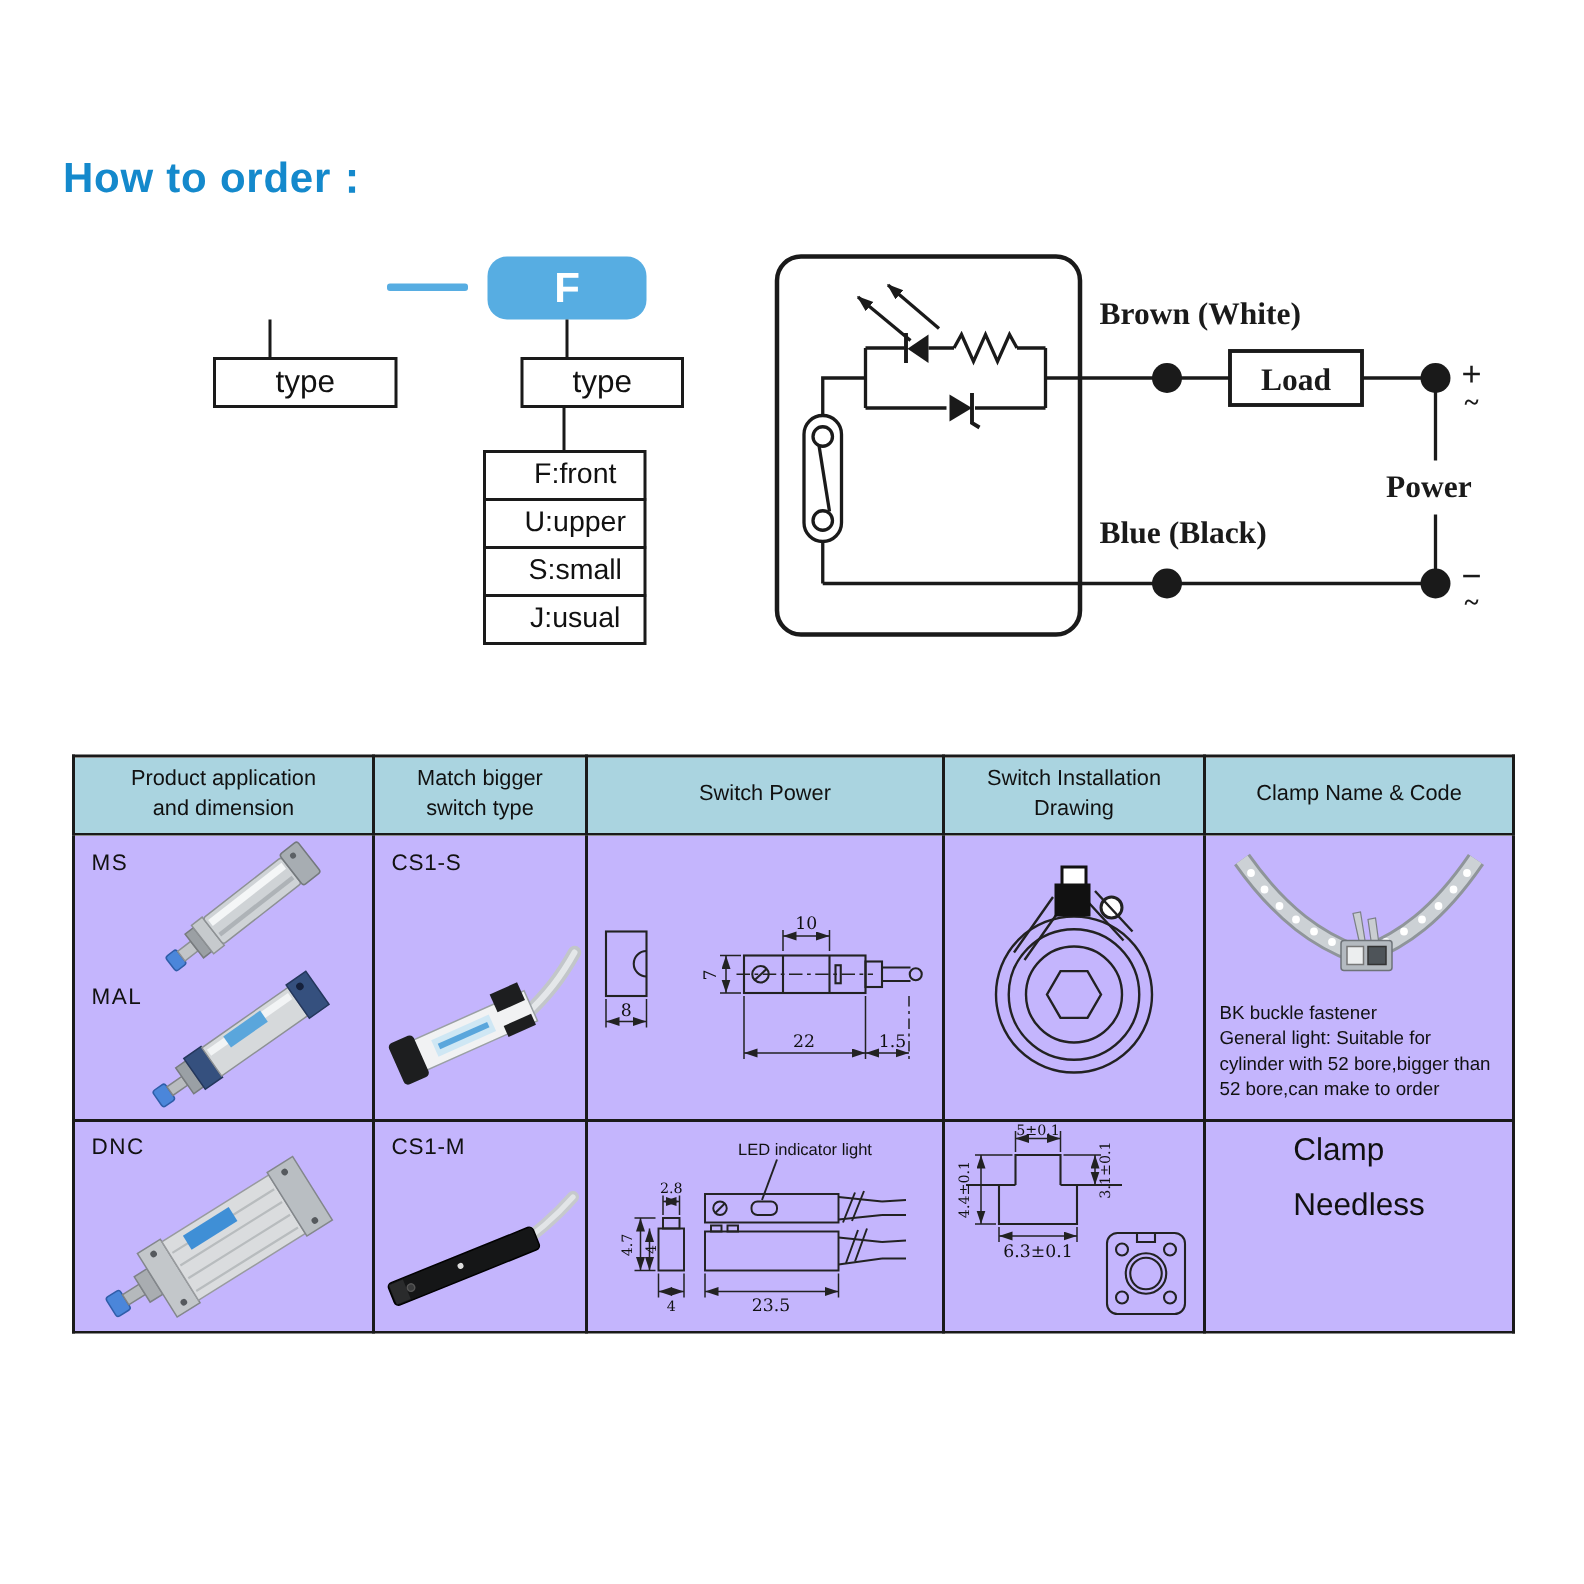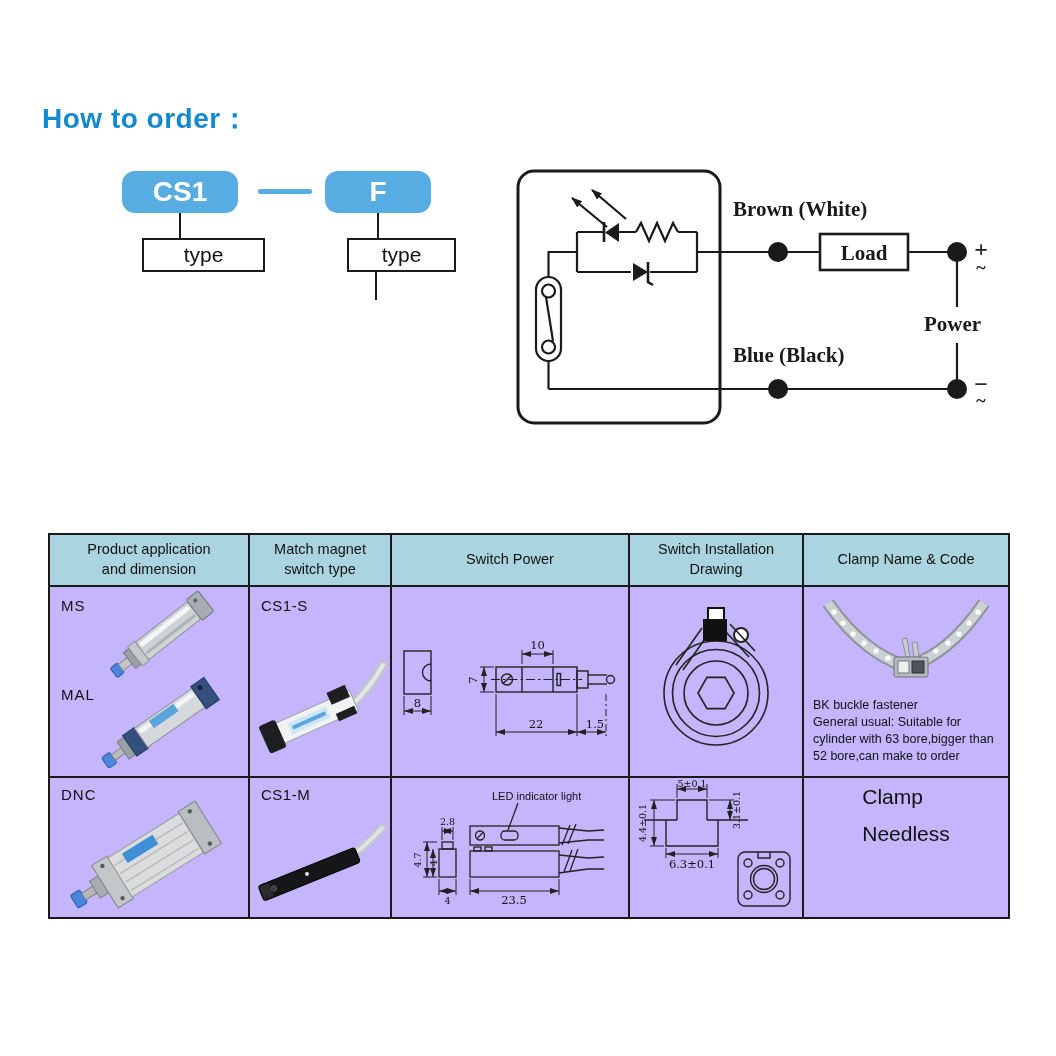--- a/index.html
+++ b/index.html
@@ -16,52 +16,57 @@
   .type-box{position:absolute;height:34px;line-height:30px;margin-left:25px;}
   #options{position:absolute;left:322px;top:300px;width:109px;}
   #options .obox{height:34px;line-height:30px;margin-top:-2px;font-size:19px;text-align:center;padding-left:14px;}
   #options .obox:first-child{margin-top:0;}
   
   #wiring-svg{position:absolute;left:490px;top:165px;}
   .wlabel{font-family:"Liberation Serif",serif;font-weight:bold;font-size:21px;fill:#1a1a1a;}
   .wsym{font-family:"Liberation Serif",serif;font-weight:bold;font-size:24px;fill:#1a1a1a;}
   .wsym2{font-family:"Liberation Serif",serif;font-weight:bold;font-size:18px;fill:#1a1a1a;}
   
-  #spec-table{position:absolute;left:48px;top:533px;border-collapse:collapse;table-layout:fixed;}
+  #spec-table{position:absolute;left:48px;top:503px;border-collapse:collapse;table-layout:fixed;}
   #spec-table td,#spec-table th{border:2px solid #1a1a1a;padding:0;position:relative;
      font-weight:normal;vertical-align:top;background:#c4b5fd;overflow:hidden;}
   #spec-table th{background:#aad4e0;font-size:14.5px;color:#111;vertical-align:middle;
      text-align:center;white-space:pre-line;line-height:1.35;}
   .prod-label{position:absolute;font-size:15px;letter-spacing:1px;color:#111;}
   .cellsvg{position:absolute;}
   .dimtxt{font-family:"DejaVu Serif",serif;font-size:11.5px;fill:#111;}
   .dimtxt-s{font-family:"DejaVu Serif",serif;font-size:9.5px;fill:#111;}
   .ledtxt{font-family:"Liberation Sans",sans-serif;font-size:11px;fill:#111;}
   #clamp-desc{position:absolute;left:9px;top:110px;width:192px;font-size:12.5px;line-height:17px;color:#111;}
   #clamp-needless{display:flex;width:100%;height:100%;align-items:flex-start;justify-content:center;}
   #clamp-needless .inner{text-align:left;font-size:21px;line-height:37px;color:#111;}
 </style>
 </head>
 <body>
 
 <div id="page">
 
   <div class="sec-title" style="left:42px">How to order：</div>
 
-  <div class="badge" style="left:122px;width:116px">CS1</div>
   <div id="badge-dash"></div>
   <div class="badge" style="left:325px;width:106px">F</div>
 
   <div class="vline" style="left:179px;top:213px;height:25px"></div>
   <div class="vline" style="left:377px;top:213px;height:25px"></div>
   <div class="vline" style="left:375px;top:271px;height:29px"></div>
 
   <div class="obox type-box" style="left:117px;top:238px;width:123px">type</div>
   <div class="obox type-box" style="left:322px;top:238px;width:109px">type</div>
 
+  <div id="options">
+    <div class="obox">F:front</div>
+    <div class="obox">U:upper</div>
+    <div class="obox">S:small</div>
+    <div class="obox">J:usual</div>
+  </div>
 
 
   <svg id="wiring-svg" width="545" height="285" viewBox="490 165 545 285">
     <defs>
       <marker id="warr" markerWidth="14" markerHeight="10" refX="10" refY="4" orient="auto" markerUnits="userSpaceOnUse">
         <path d="M0,0 L11,4 L0,8 Z" fill="#1a1a1a"></path>
       </marker>
     </defs>
     <g stroke="#1a1a1a" stroke-width="2.2" fill="none">
       <rect x="518" y="171" width="202" height="252" rx="16" stroke-width="3"></rect>
@@ -127,21 +132,21 @@
       <col style="width:200px">
         <col style="width:142px">
         <col style="width:238px">
       <col style="width:174px">
         <col style="width:206px">
     </colgroup>
     <tbody>
         <tr style="height:52px">
       <th>Product application
 and dimension</th>
-      <th>Match magnet
+      <th>Match bigger
 switch type</th>
       <th>Switch Power</th>
       <th>Switch Installation
 Drawing</th>
       <th>Clamp Name &amp; Code</th>
     </tr>
 
     <tr style="height:191px">
       <td>
         <div class="prod-label" style="left:11px;top:10px">MS</div>
@@ -275,22 +280,22 @@
           <g>
             <path d="M96,68 L92,50 L97,49 L100,68 Z" fill="#c9cdd1" stroke="#7b8085" stroke-width=".8"></path>
             <path d="M104,68 L102,54 L107,53 L109,68 Z" fill="#c9cdd1" stroke="#7b8085" stroke-width=".8"></path>
             <rect x="84" y="68" width="34" height="20" rx="2" fill="#b4bac0" stroke="#6e7378"></rect>
             <rect x="88" y="72" width="11" height="12" fill="#eceeef" stroke="#777"></rect>
             <rect x="102" y="72" width="12" height="12" fill="#4e5459" stroke="#333"></rect>
           </g>
         </svg>
         <div id="clamp-desc">
           <div>BK buckle fastener</div>
-          <div>General usual: Suitable for</div>
-          <div>cylinder with 63 bore,bigger than</div>
+          <div>General light: Suitable for</div>
+          <div>cylinder with 52 bore,bigger than</div>
           <div>52 bore,can make to order</div>
         </div>
       </td>
     </tr>
 
     <tr style="height:141px">
       <td>
         <div class="prod-label" style="left:11px;top:8px">DNC</div>
         <svg class="cellsvg" style="left:4px;top:10px" width="192" height="128">
           <g transform="translate(6,10) rotate(-32 88 56)" stroke-width="1">

